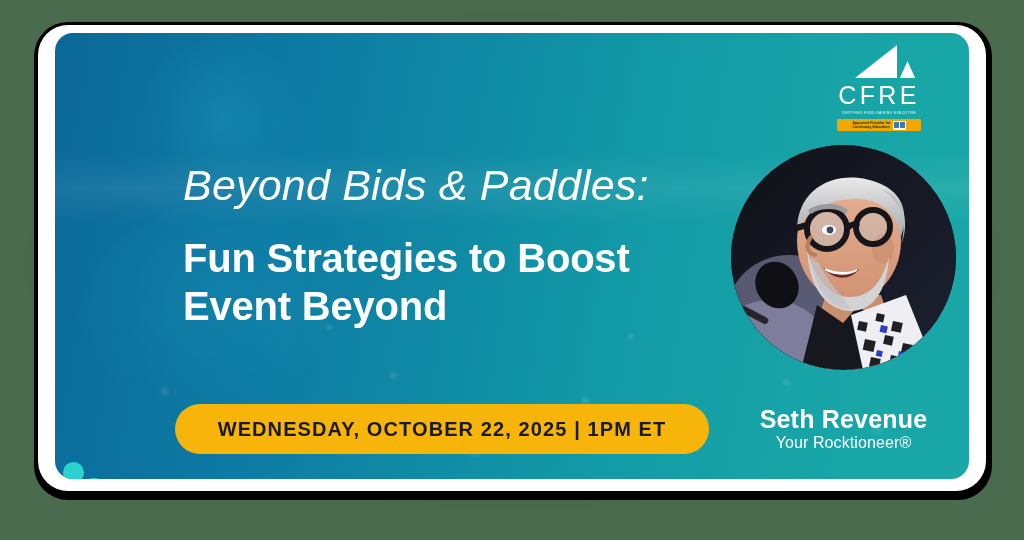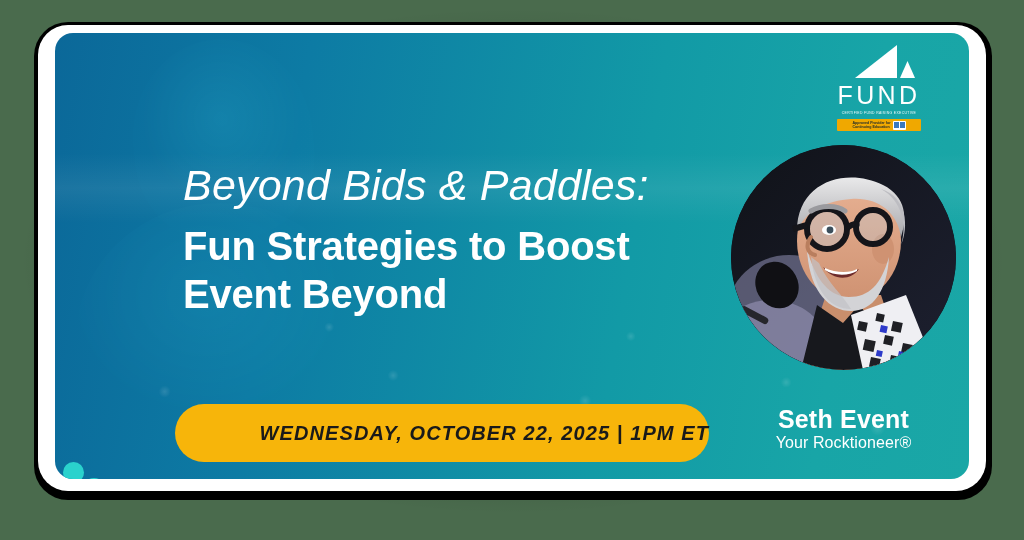--- a/index.html
+++ b/index.html
@@ -83,28 +83,28 @@
   #cfre-badge-icon::before{
     content:"";position:absolute;left:1px;top:1.2px;right:1px;bottom:1.2px;
     background:linear-gradient(90deg,#3b79bd 0 46%,#fff 46% 54%,#3b79bd 54% 100%);
   }
   
   #headline{position:absolute;left:128px;top:128px;width:540px;color:#fff;}
   #headline-eyebrow{
     font-size:43px;font-style:italic;font-weight:300;letter-spacing:.2px;line-height:1.15;
   }
   #headline-main{
-    font-size:40px;font-weight:700;line-height:1.2;margin-top:12px;letter-spacing:-.2px;
+    font-size:40px;font-weight:700;line-height:1.2;margin-top:24px;letter-spacing:-.2px;
   }
   
   #date-pill{
-    position:absolute;left:120px;top:371px;width:534px;height:58px;
+    position:absolute;left:120px;top:371px;width:534px;height:50px;
     background:#F7B50A;border-radius:29px;
-    display:flex;align-items:center;justify-content:flex-end;
-    color:#1a1a1a;font-size:20px;font-weight:700;letter-spacing:1.1px;font-style:italic;
+    display:flex;align-items:center;justify-content:center;
+    color:#1a1a1a;font-size:20px;font-weight:700;letter-spacing:1.1px;
   }
   
   #speaker-photo{
     position:absolute;left:676px;top:112px;width:225px;height:225px;border-radius:50%;
     overflow:hidden;background:#0e1016;
   }
   #speaker-name{
     position:absolute;left:661px;top:372px;width:255px;text-align:center;
     color:#fff;font-size:25px;font-weight:700;letter-spacing:.2px;
   }
@@ -132,21 +132,21 @@
   <div id="ghost-crowd"></div>
   <div id="sheen"></div>
 
   <div id="cfre-logo">
     <div id="cfre-mark">
       <svg width="84" height="40" viewBox="0 0 84 40" aria-hidden="true">
         <path d="M18 36 L60 3 L60 36 Z" fill="#ffffff"></path>
         <path d="M63 36 L70.5 19 L78 36 Z" fill="#ffffff"></path>
       </svg>
     </div>
-    <div id="cfre-wordmark">FUND</div>
+    <div id="cfre-wordmark">CFRE</div>
     <div id="cfre-tagline">CERTIFIED FUND RAISING EXECUTIVE</div>
     <div id="cfre-badge">
       <div id="cfre-badge-text">
         <div>Approved Provider for</div>
         <div>Continuing Education</div>
       </div>
       <div id="cfre-badge-icon"></div>
     </div>
   </div>
 
@@ -239,19 +239,19 @@
         <path d="M80 92 C74 100 76 108 84 110" stroke="#b97e5e" stroke-width="4" fill="none" stroke-linecap="round"></path>
 
         <g>
           <ellipse cx="46" cy="140" rx="21" ry="24" fill="#101014" transform="rotate(-28 46 140)"></ellipse>
           <rect x="12" y="160" width="30" height="7" rx="3.5" fill="#26262c" transform="rotate(28 12 160)"></rect>
         </g>
       </g>
     </svg>
   </div>
 
-  <div id="speaker-name">Seth Event</div>
+  <div id="speaker-name">Seth Revenue</div>
   <div id="speaker-title">Your Rocktioneer®</div>
 
   <div class="deco-dot" id="deco-dot-1"></div>
   <div class="deco-dot" id="deco-dot-2"></div>
 
 </div>
 
 </body></html>

